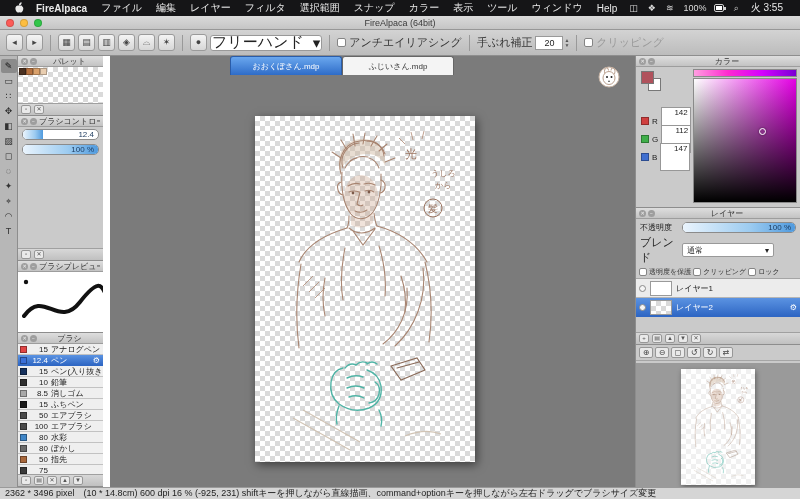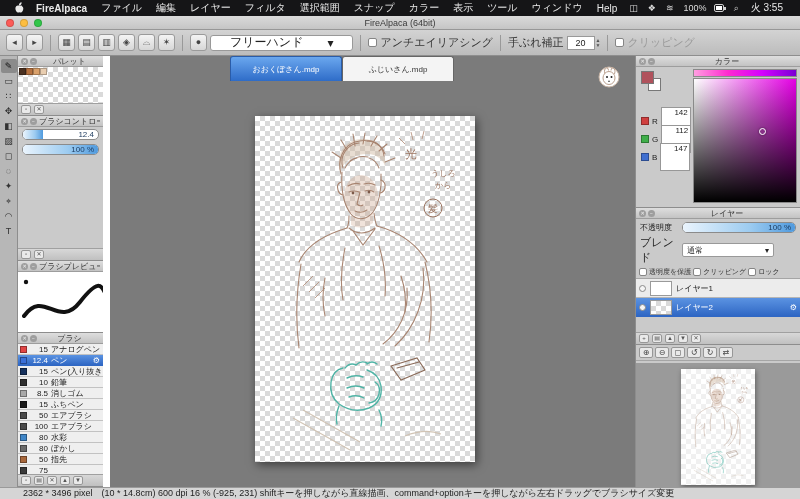--- a/index.html
+++ b/index.html
@@ -21,22 +21,22 @@
     border-bottom:1px solid #979797;display:flex;align-items:center;padding:0 6px}
   .tl{width:8px;height:8px;border-radius:50%;margin-right:6px;border:1px solid rgba(0,0,0,.15)}
   .tl.red{background:#fc5b57}.tl.yel{background:#fdbe41}.tl.grn{background:#33c64a}
   .wtitle{position:absolute;left:0;right:0;text-align:center;font-size:9px;color:#3a3a3a;pointer-events:none}
   
   .toolbar{position:absolute;top:30px;left:0;right:0;height:26px;background:linear-gradient(#d3d3d3,#bcbcbc);
     border-bottom:1px solid #8e8e8e;display:flex;align-items:center;padding:0 6px;gap:3px}
   .tbtn{height:17px;min-width:17px;border:1px solid #9a9a9a;border-radius:3px;background:linear-gradient(#f4f4f4,#d7d7d7);
     font-size:9px;line-height:15px;text-align:center;color:#444;padding:0 2px;cursor:default}
   .tsep{width:1px;height:16px;background:#999;margin:0 4px}
-  .tselect{height:16px;background:#fff;border:1px solid #999;border-radius:3px;font-size:12px;padding:0 19px;
-    display:flex;align-items:center;gap:24px;min-width:86px;justify-content:space-between;color:#222}
+  .tselect{height:16px;background:#fff;border:1px solid #999;border-radius:3px;font-size:15px;padding:0 1px;
+    display:flex;align-items:center;gap:9px;min-width:86px;justify-content:space-between;color:#222}
   .tcheck{width:9px;height:9px;border:1px solid #858585;background:#fff;border-radius:2px;display:inline-block}
   .tlabel{font-size:11px;color:#333;white-space:nowrap}
   .tlabel.dis{color:#9a9a9a}
   .tinput{width:28px;height:14px;background:#fff;border:1px solid #999;font-size:9px;text-align:center;
     font-family:inherit;color:#222}
   .stepper{display:flex;flex-direction:column;font-size:5px;line-height:5px;color:#555;margin-left:-2px}
   
   .main{position:absolute;top:56px;left:0;right:0;bottom:12px}
   .toolstrip{position:absolute;left:0;top:0;bottom:0;width:18px;background:#b7b7b7;border-right:1px solid #8d8d8d;
     display:flex;flex-direction:column;align-items:center;padding-top:3px;gap:1px}
@@ -101,29 +101,29 @@
     justify-content:space-between;padding:0 4px;width:92px;font-size:8px}
   
   .navbar{display:flex;align-items:center;gap:2px;padding:2px 3px;border-bottom:1px solid #a5a5a5}
   .navbtn{width:14px;height:11px;border:1px solid #979797;border-radius:2px;background:#e9e9e9;
     font-size:8px;line-height:9px;text-align:center;color:#444}
   .navthumbwrap{position:absolute;top:18px;left:0;right:0;bottom:0;background:#9a9a9a;
     display:flex;align-items:flex-start;justify-content:center;padding-top:6px}
   .navthumb{box-shadow:1px 2px 5px rgba(0,0,0,.4)}
   
   .tabbar{position:absolute;top:0;left:0;right:0;height:13px;display:flex;padding-left:120px}
-  .tab{height:25px;display:flex;align-items:center;justify-content:center;font-size:8px;padding:0 20px;
+  .tab{height:19px;display:flex;align-items:center;justify-content:center;font-size:8px;padding:0 20px;
     min-width:112px;border-radius:3px 3px 0 0;border:1px solid #666;border-bottom:none}
   .tab.active{background:linear-gradient(#6aa7ee,#2e6cc8);color:#fff;border-color:#2a5ca8}
   .tab.inactive{background:#f4f4f4;color:#333}
   .artboard{position:absolute;left:145px;top:60px;width:220px;height:346px;box-shadow:2px 3px 9px rgba(0,0,0,.5)}
   .alpaca{position:absolute;right:15px;top:10px;width:22px;height:22px}
   
   .statusbar{position:absolute;left:0;right:0;bottom:0;height:12px;background:#d5d5d5;border-top:1px solid #9a9a9a;
-    font-size:9px;line-height:11px;padding:0 23px;white-space:nowrap;overflow:hidden;color:#1d1d1d}
+    font-size:9px;line-height:11px;padding:0 5px;white-space:nowrap;overflow:hidden;color:#1d1d1d}
 </style>
 </head>
 <body>
 
 <div class="screen">
 
   <div class="menubar">
     <span class="micon">
       <svg width="9" height="11" viewBox="0 0 9 11">
         <path fill="#e9e9e9" d="M6.6 0.2c-.7.1-1.5.5-2 1.1-.4.5-.8 1.3-.6 2.1.8 0 1.6-.4 2-1 .5-.6.8-1.4.6-2.2zM6.7 3.5c-.5 0-1 .2-1.4.3-.3.1-.6.1-.9 0-.4-.1-.9-.3-1.4-.3C1.6 3.5.4 4.7.4 6.4c0 1.9 1.4 4.1 2.6 4.1.5 0 .8-.3 1.4-.3s.9.3 1.4.3c1.2 0 2.5-2.1 2.5-4 0-.9-.4-1.6-1-2-.3-.4-.9-1-.6-1z"></path>

